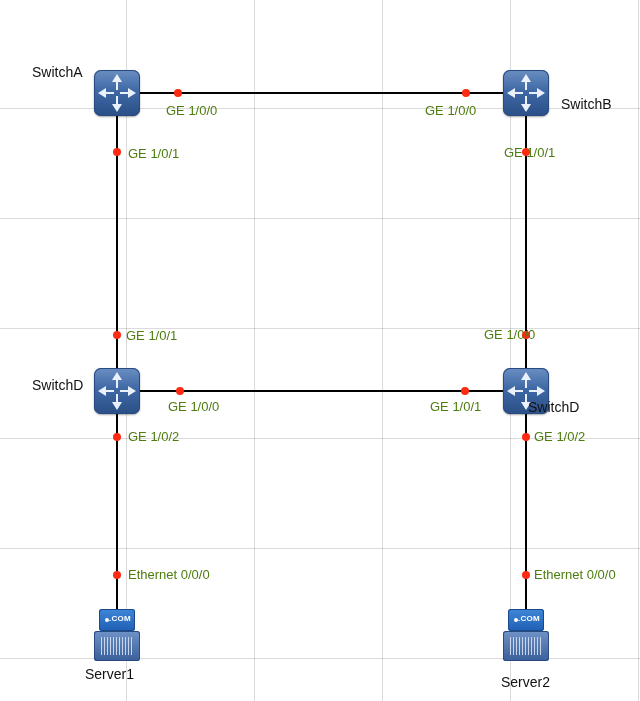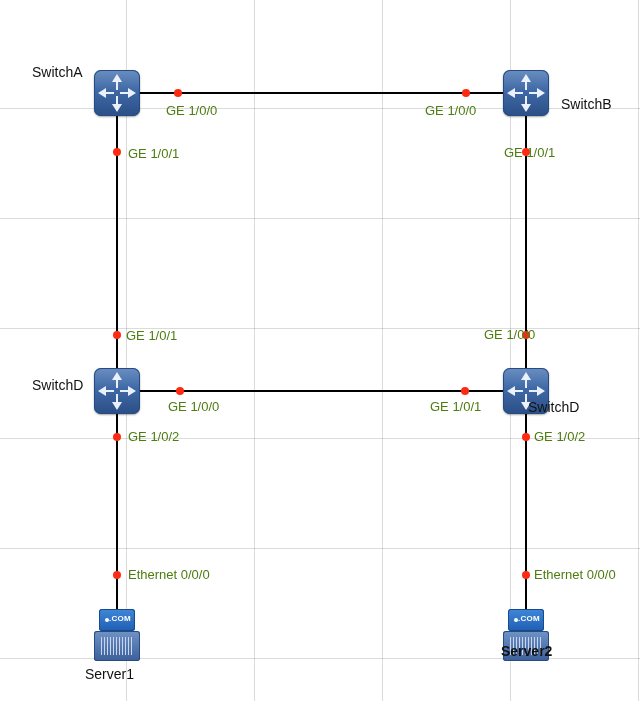--- a/index.html
+++ b/index.html
@@ -132,14 +132,14 @@
 
   <div class="server" style="left:503px;top:609px;">
     <div class="srv-top">
       <div class="dot"></div>
         <div class="com">.COM</div>
     </div>
     <div class="srv-body">
         <div class="bars"></div>
       </div>
   </div>
-  <div class="node-label" style="left:501px;top:643px;font-weight:bold;">Server2</div>
+  <div class="node-label" style="left:501px;top:674px;">Server2</div>
 </div>
 
 </body></html>

